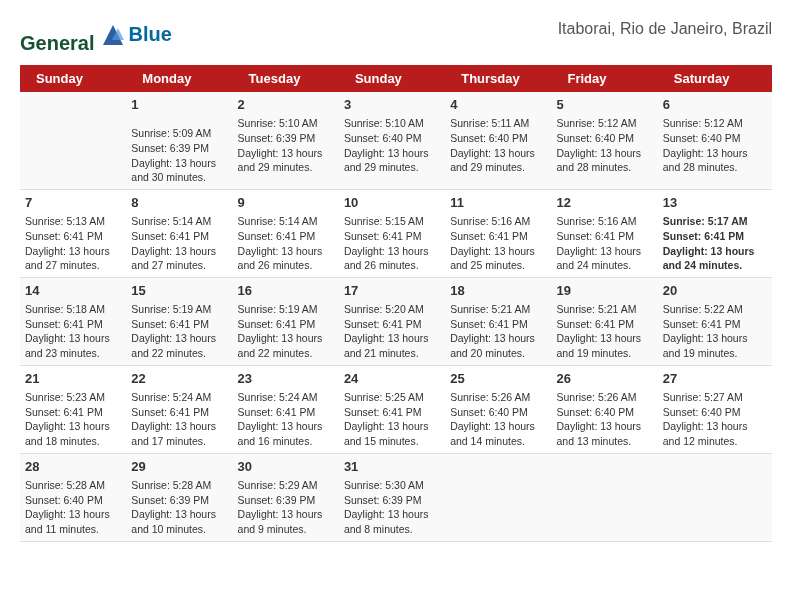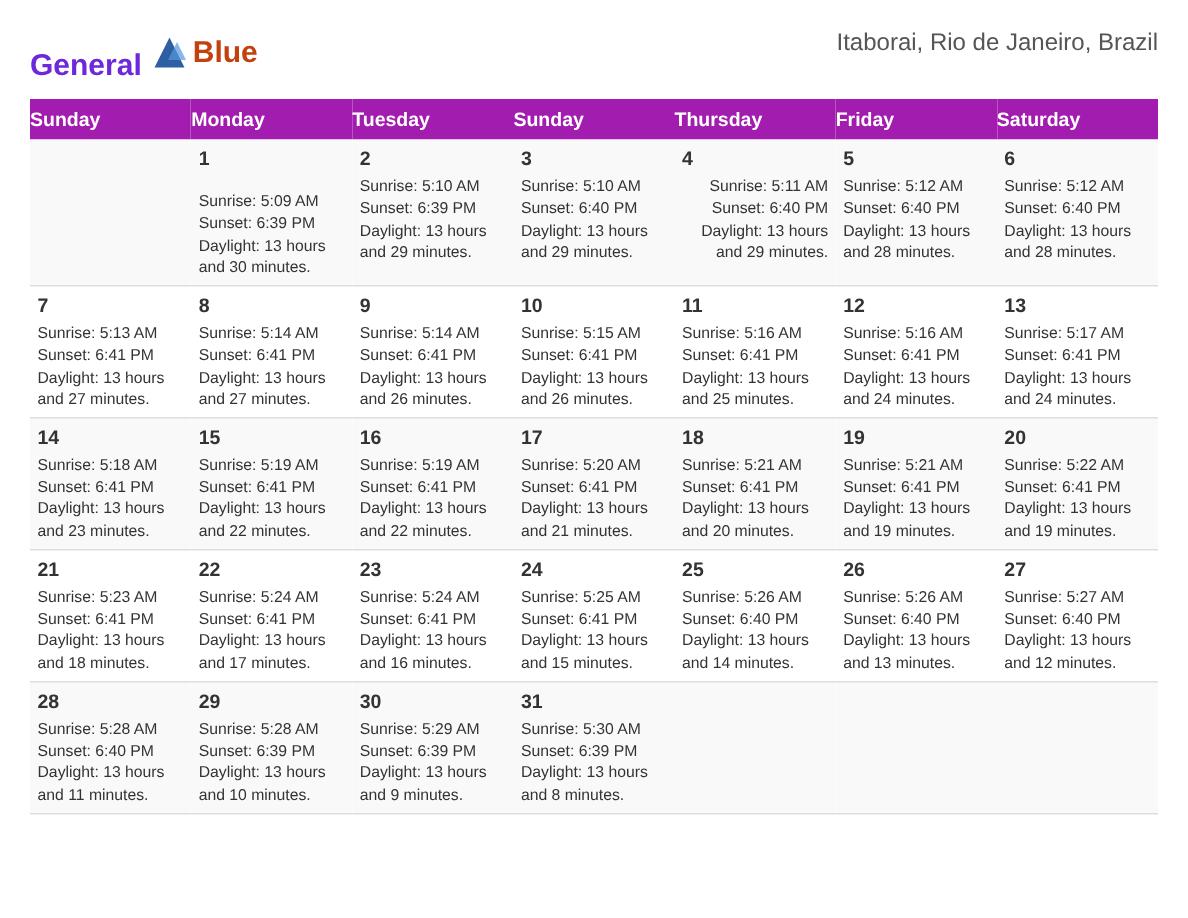--- a/index.html
+++ b/index.html
@@ -36,23 +36,23 @@
     .subtitle {
       font-size: 16px;
       color: #555;
     }
     table {
       width: 100%;
       border-collapse: collapse;
       font-size: 11px;
     }
     thead tr th {
-      background-color: #a21caf;
+      background-color: #b91c1c;
       color: #fff;
-      padding: 6px 0;
+      padding: 6px 16px;
       text-align: left;
       font-size: 13px;
       font-weight: bold;
     }
     tbody tr {
       border-bottom: 1px solid #ddd;
     }
     tbody tr:nth-child(odd) {
       background-color: #f9f9f9;
     }
@@ -74,27 +74,27 @@
     .cell-content {
       font-size: 10.5px;
     }
   </style>
 </head>
 <body>
 
 <div class="header-section">
   <div class="logo">
     <div>
-      <span style="font-size:20px;font-weight:bold;color:#6d28d9;">General</span><svg class="logo-icon" viewBox="0 0 30 30" xmlns="http://www.w3.org/2000/svg">
+      <span style="font-size:20px;font-weight:bold;color:#14532d;">General</span><svg class="logo-icon" viewBox="0 0 30 30" xmlns="http://www.w3.org/2000/svg">
           <polygon points="5,25 15,5 25,25" fill="#2e5fa3"></polygon>
           <polygon points="14,20 20,8 26,20" fill="#5599dd" opacity="0.7"></polygon>
         </svg>
     </div>
     <div style="margin-top:-6px;">
-      <span style="font-size:20px;font-weight:bold;color:#c2410c;">Blue</span>
+      <span style="font-size:20px;font-weight:bold;color:#0369a1;">Blue</span>
     </div>
   </div>
   <div class="title-section">
     <div class="subtitle">Itaborai, Rio de Janeiro, Brazil</div>
   </div>
 </div>
 
 <table>
   <thead>
     <tr>
@@ -126,21 +126,21 @@
         </td>
         <td>
           <span class="day-number">3</span>
           <div class="cell-content" style="white-space: pre-line;">Sunrise: 5:10 AM
 Sunset: 6:40 PM
 Daylight: 13 hours
 and 29 minutes.</div>
         </td>
         <td>
           <span class="day-number">4</span>
-          <div class="cell-content" style="white-space: pre-line; text-align: right;">Sunrise: 5:11 AM
+          <div class="cell-content" style="white-space: pre-line;">Sunrise: 5:11 AM
 Sunset: 6:40 PM
 Daylight: 13 hours
 and 29 minutes.</div>
         </td>
         <td>
           <span class="day-number">5</span>
           <div class="cell-content" style="white-space: pre-line;">Sunrise: 5:12 AM
 Sunset: 6:40 PM
 Daylight: 13 hours
 and 28 minutes.</div>
@@ -191,21 +191,21 @@
         </td>
         <td>
           <span class="day-number">12</span>
           <div class="cell-content" style="white-space: pre-line;">Sunrise: 5:16 AM
 Sunset: 6:41 PM
 Daylight: 13 hours
 and 24 minutes.</div>
         </td>
         <td>
           <span class="day-number">13</span>
-          <div class="cell-content" style="white-space: pre-line;">Sunrise: 5:17 AM
+          <div class="cell-content" style="white-space: pre-line; font-weight: bold;">Sunrise: 5:17 AM
 Sunset: 6:41 PM
 Daylight: 13 hours
 and 24 minutes.</div>
         </td>
       </tr>
       <tr>
         <td>
           <span class="day-number">14</span>
           <div class="cell-content" style="white-space: pre-line;">Sunrise: 5:18 AM
 Sunset: 6:41 PM

